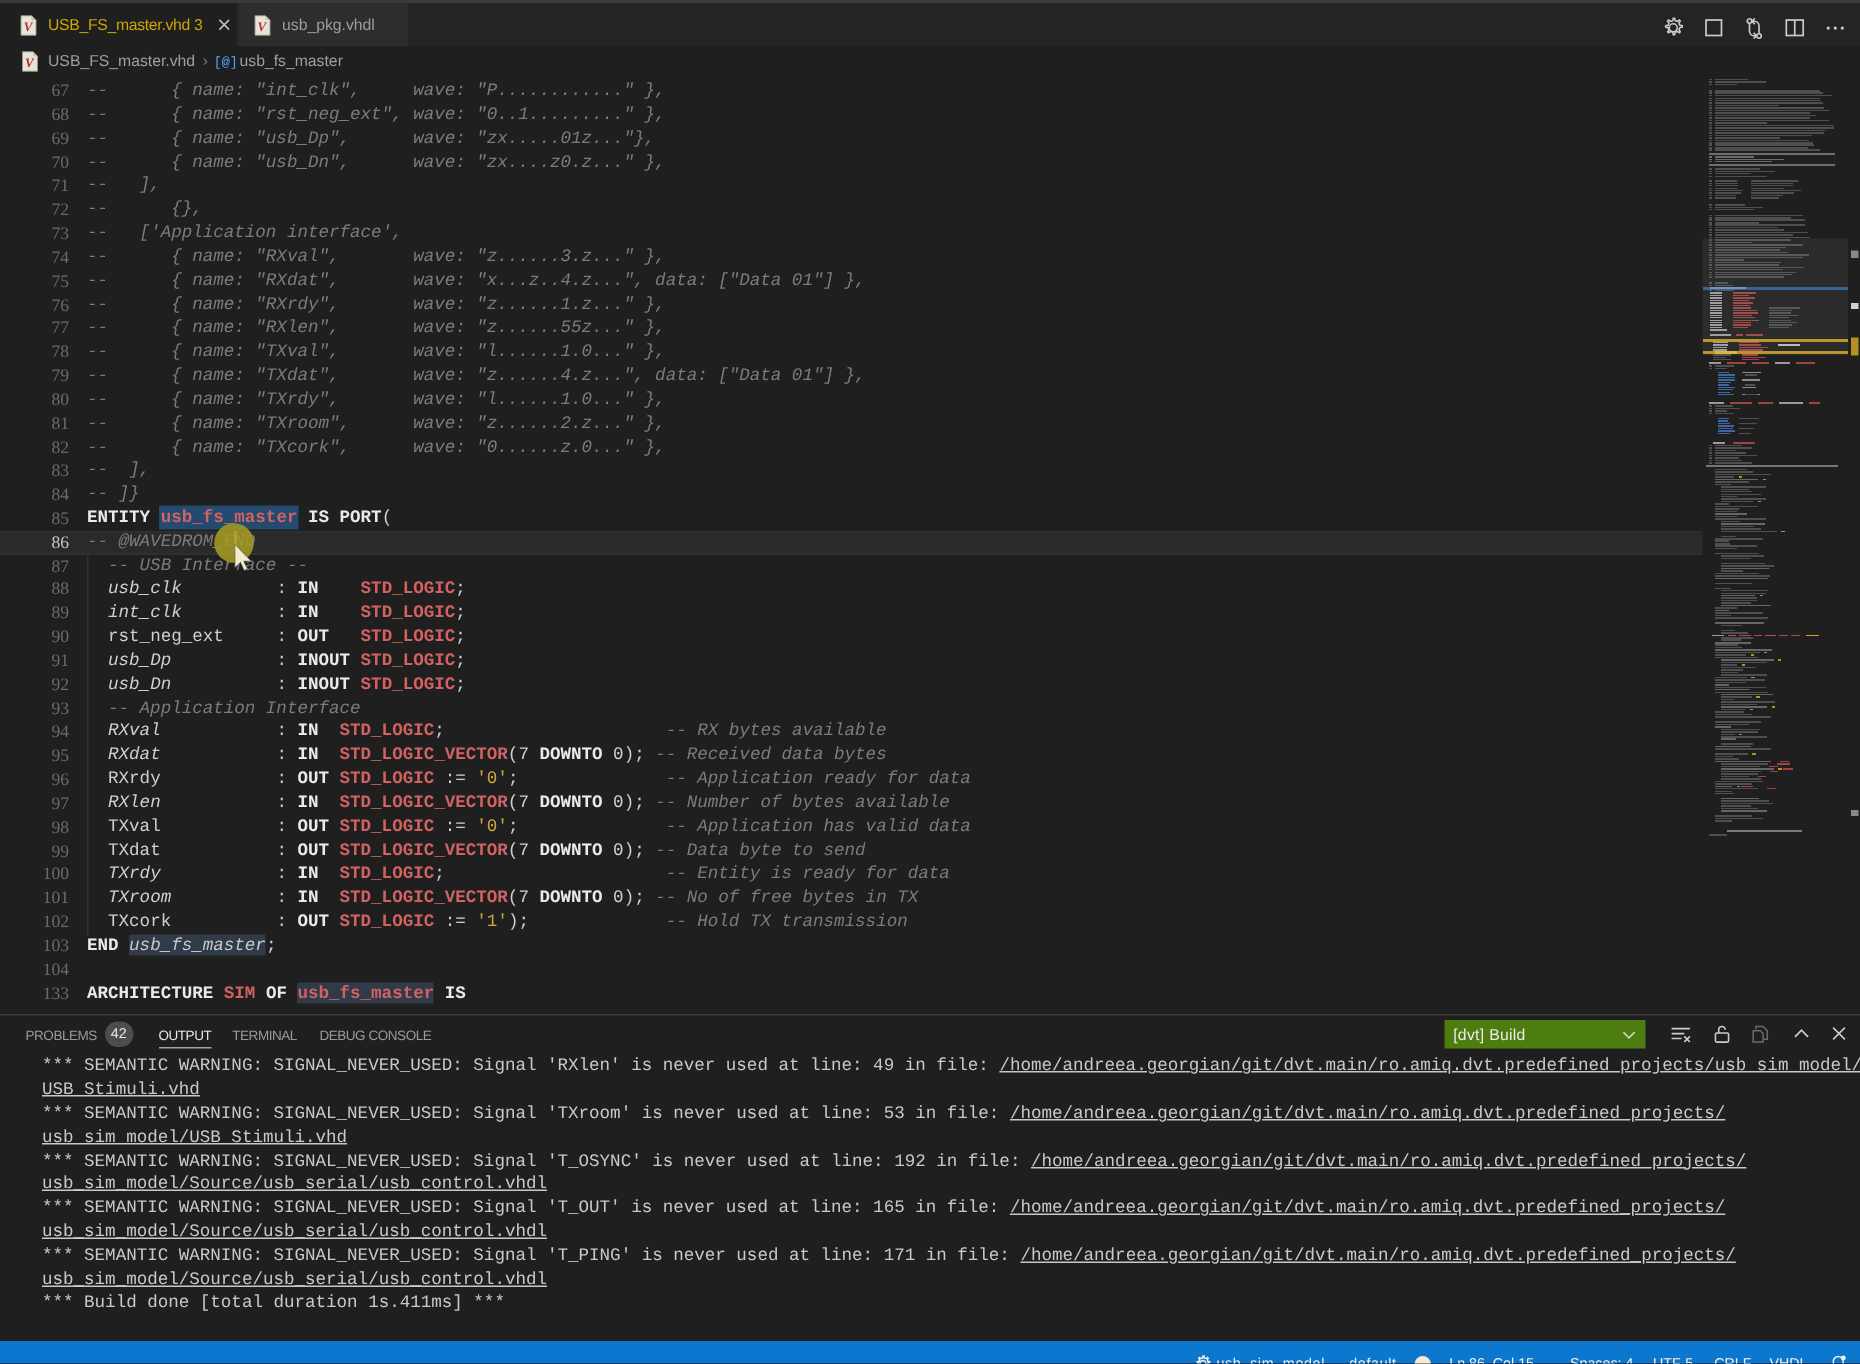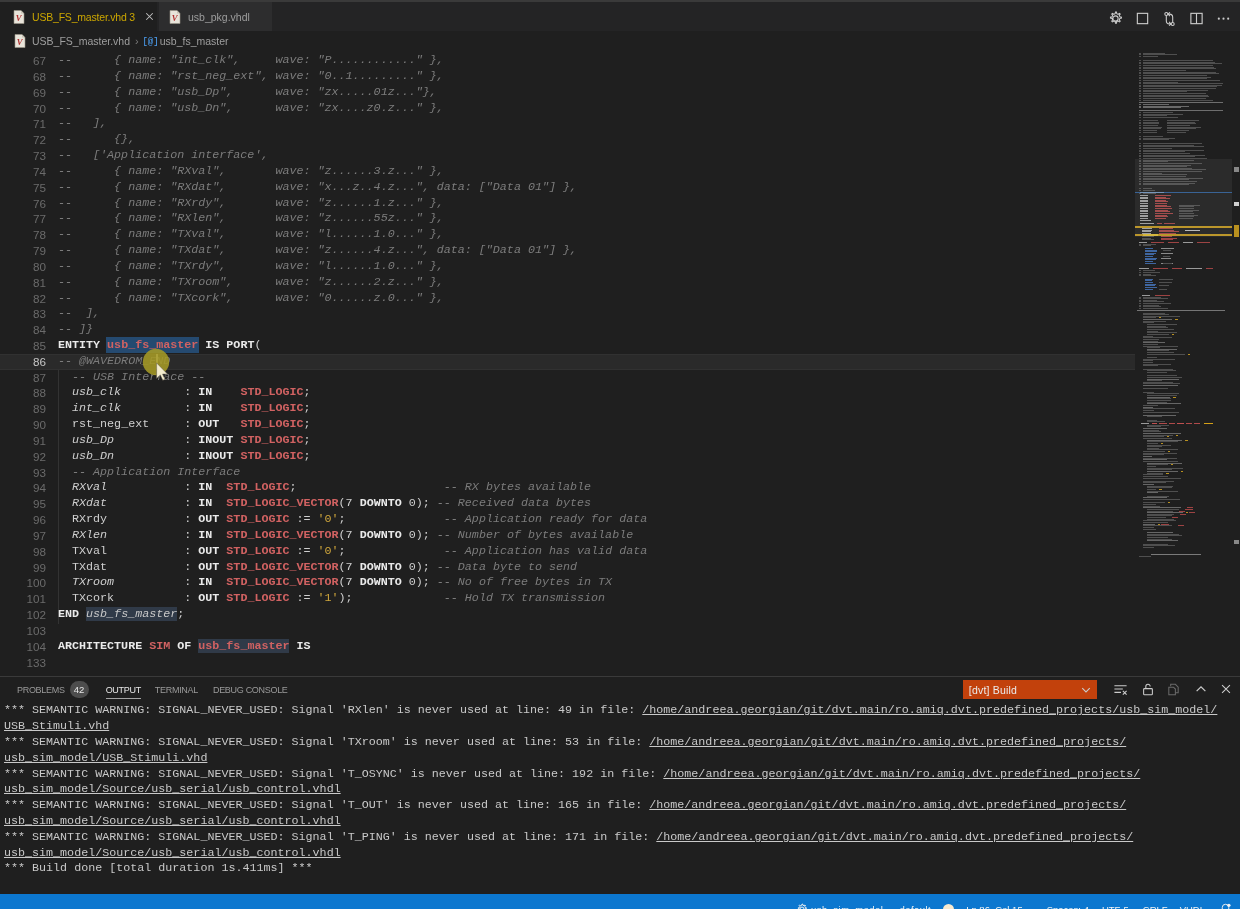--- a/index.html
+++ b/index.html
@@ -13,21 +13,21 @@
 .tab .tx{margin-left:8px;display:flex;align-items:center}
 #winicons{position:absolute;right:0;top:2px;height:29px;display:flex;align-items:center;gap:12px;padding-right:9px}
 #winicons>div{display:flex;align-items:center;justify-content:center;width:15px}
 #breadcrumb{position:absolute;left:0;top:31px;width:1240px;height:19px;background:#1f1f1f;display:flex;align-items:center;color:#9f9f9f;font-size:10.5px}
 #breadcrumb .bicon{margin-left:14px;margin-right:6px;display:flex}
 #breadcrumb .sep{color:#7a7a7a;margin:0 5px;font-size:11px}
 #breadcrumb .mico{margin-right:3px;display:flex}
 
 #editor{position:absolute;left:0;top:50px;width:1240px;height:626px;background:#1f1f1f;overflow:hidden}
 #curline{position:absolute;left:0;top:304.1px;width:1135px;height:15.9px;background:rgba(255,255,255,0.05);border-top:1px solid rgba(255,255,255,0.035);border-bottom:1px solid rgba(255,255,255,0.035)}
-#gutter{position:absolute;left:0;top:3.1px;width:46px;text-align:right;font-family:Liberation Sans, sans-serif;font-size:11.7px;color:#6b6b6b}
+#gutter{position:absolute;left:0;top:3.1px;width:46px;text-align:right;font-family:Liberation Serif, serif;font-size:11.7px;color:#6b6b6b}
 #gutter .gn{height:15.84px;line-height:15.84px}
 #gutter .cur{color:#c7c7c7}
 #code{position:absolute;left:58px;top:3.1px;font-family:"Liberation Mono",monospace;font-size:11.7px;color:#cfcfcf}
 #code .ln{height:15.84px;line-height:15.84px;white-space:pre}
 .c{color:#7c7c7c;font-style:italic}
 .k{color:#eaeaea;font-weight:bold}
 .t{color:#d16262;font-weight:bold}
 .p{color:#cfcfcf}
 .i{color:#cfcfcf;font-style:italic}
 .g{color:#cfa63c}
@@ -40,24 +40,24 @@
 #mmslider{position:absolute;left:1135px;top:109px;width:97px;height:78px;background:rgba(255,255,255,0.055)}
 #ruler{position:absolute;left:1232px;top:0;width:8px;height:626px}
 #clickcircle{position:absolute;z-index:7}#mousearrow{position:absolute;z-index:8}
 
 #panel{position:absolute;left:0;top:676px;width:1240px;height:178px;background:#1f1f1f;border-top:1px solid #3a3a3a}
 #ptabs{position:absolute;left:0;top:0;width:1240px;height:25px;display:flex;align-items:center;font-size:9px;color:#9a9a9a;letter-spacing:-0.3px}
 #ptabs .pt{margin-left:17px}#ptabs .pt.t2{margin-left:14px}#ptabs .pt.t3{margin-left:15px}
 #ptabs .active{color:#e7e7e7;border-bottom:1px solid #a3a3a3;padding-bottom:3px;margin-bottom:-4px}
 #badge{display:inline-block;background:#4d4d4d;color:#e8e8e8;border-radius:9px;min-width:19px;height:17px;line-height:17px;text-align:center;font-size:9.5px;margin-left:5px;letter-spacing:0}
 #pright{position:absolute;left:0;top:0;width:1240px;height:25px}
-#dropdown{position:absolute;left:962.8px;top:3px;width:134px;height:19px;background:#c2410c;color:#ebebeb;font-size:10.5px;display:flex;align-items:center;padding-left:6px;justify-content:space-between;padding-right:5px;letter-spacing:.2px}
+#dropdown{position:absolute;left:962.8px;top:3px;width:134px;height:19px;background:#4d7c0f;color:#ebebeb;font-size:10.5px;display:flex;align-items:center;padding-left:6px;justify-content:space-between;padding-right:5px;letter-spacing:.2px}
 .pic{position:absolute;top:5px;display:flex;align-items:center}
 #pic1{left:1113px}#pic2{left:1141px}#pic3{left:1166px}#pic4{left:1194px}#pic5{left:1219px}
-#output{position:absolute;left:4px;top:26.3px;font-family:"Liberation Mono",monospace;font-size:11.7px;color:#c9c9c9}
+#output{position:absolute;left:28px;top:26.3px;font-family:"Liberation Mono",monospace;font-size:11.7px;color:#c9c9c9}
 #output .orow{height:15.82px;line-height:15.82px;white-space:pre}
 #output .lnk{text-decoration:underline}
 
 #statusbar{position:absolute;left:0;top:894px;width:1240px;height:15px;background:#0c77cf;color:#f4f4f4;font-size:9.5px}
 #sbleft{position:absolute;left:1px;top:16px;height:15px;display:flex;align-items:center}
 #sbleft .tri{font-size:7px;margin:0 5px}
 #sbright{position:absolute;right:4px;top:0;height:30px;display:flex;align-items:center}
 #sbright .item{margin-right:0;display:flex;align-items:center}
 </style></head>
 <body>
@@ -200,20 +200,21 @@
         <div class="ln"><span class="p">  </span><span class="p">rst_neg_ext</span><span class="p">     </span><span class="p">:</span><span class="p"> </span><span class="k">OUT</span><span class="p">   </span><span class="t">STD_LOGIC</span><span class="p">;</span></div>
         <div class="ln"><span class="p">  </span><span class="i">usb_Dp</span><span class="p">          </span><span class="p">:</span><span class="p"> </span><span class="k">INOUT</span><span class="p"> </span><span class="t">STD_LOGIC</span><span class="p">;</span></div>
         <div class="ln"><span class="p">  </span><span class="i">usb_Dn</span><span class="p">          </span><span class="p">:</span><span class="p"> </span><span class="k">INOUT</span><span class="p"> </span><span class="t">STD_LOGIC</span><span class="p">;</span></div>
         <div class="ln"><span class="c">  -- Application Interface</span></div>
         <div class="ln"><span class="p">  </span><span class="i">RXval</span><span class="p">           </span><span class="p">:</span><span class="p"> </span><span class="k">IN</span><span class="p">  </span><span class="t">STD_LOGIC</span><span class="p">;</span><span class="p">                     </span><span class="c">-- RX bytes available</span></div>
         <div class="ln"><span class="p">  </span><span class="i">RXdat</span><span class="p">           </span><span class="p">:</span><span class="p"> </span><span class="k">IN</span><span class="p">  </span><span class="t">STD_LOGIC_VECTOR</span><span class="p">(</span><span class="p">7</span><span class="p"> </span><span class="k">DOWNTO</span><span class="p"> </span><span class="p">0</span><span class="p">);</span><span class="p"> </span><span class="c">-- Received data bytes</span></div>
         <div class="ln"><span class="p">  </span><span class="p">RXrdy</span><span class="p">           </span><span class="p">:</span><span class="p"> </span><span class="k">OUT</span><span class="p"> </span><span class="t">STD_LOGIC</span><span class="p"> </span><span class="p">:=</span><span class="p"> </span><span class="g">'0'</span><span class="p">;</span><span class="p">              </span><span class="c">-- Application ready for data</span></div>
         <div class="ln"><span class="p">  </span><span class="i">RXlen</span><span class="p">           </span><span class="p">:</span><span class="p"> </span><span class="k">IN</span><span class="p">  </span><span class="t">STD_LOGIC_VECTOR</span><span class="p">(</span><span class="p">7</span><span class="p"> </span><span class="k">DOWNTO</span><span class="p"> </span><span class="p">0</span><span class="p">);</span><span class="p"> </span><span class="c">-- Number of bytes available</span></div>
         <div class="ln"><span class="p">  </span><span class="p">TXval</span><span class="p">           </span><span class="p">:</span><span class="p"> </span><span class="k">OUT</span><span class="p"> </span><span class="t">STD_LOGIC</span><span class="p"> </span><span class="p">:=</span><span class="p"> </span><span class="g">'0'</span><span class="p">;</span><span class="p">              </span><span class="c">-- Application has valid data</span></div>
         <div class="ln"><span class="p">  </span><span class="p">TXdat</span><span class="p">           </span><span class="p">:</span><span class="p"> </span><span class="k">OUT</span><span class="p"> </span><span class="t">STD_LOGIC_VECTOR</span><span class="p">(</span><span class="p">7</span><span class="p"> </span><span class="k">DOWNTO</span><span class="p"> </span><span class="p">0</span><span class="p">);</span><span class="p"> </span><span class="c">-- Data byte to send</span></div>
+        <div class="ln"><span class="p">  </span><span class="i">TXrdy</span><span class="p">           </span><span class="p">:</span><span class="p"> </span><span class="k">IN</span><span class="p">  </span><span class="t">STD_LOGIC</span><span class="p">;</span><span class="p">                     </span><span class="c">-- Entity is ready for data</span></div>
         <div class="ln"><span class="p">  </span><span class="i">TXroom</span><span class="p">          </span><span class="p">:</span><span class="p"> </span><span class="k">IN</span><span class="p">  </span><span class="t">STD_LOGIC_VECTOR</span><span class="p">(</span><span class="p">7</span><span class="p"> </span><span class="k">DOWNTO</span><span class="p"> </span><span class="p">0</span><span class="p">);</span><span class="p"> </span><span class="c">-- No of free bytes in TX</span></div>
         <div class="ln"><span class="p">  </span><span class="p">TXcork</span><span class="p">          </span><span class="p">:</span><span class="p"> </span><span class="k">OUT</span><span class="p"> </span><span class="t">STD_LOGIC</span><span class="p"> </span><span class="p">:=</span><span class="p"> </span><span class="g">'1'</span><span class="p">);</span><span class="p">             </span><span class="c">-- Hold TX transmission</span></div>
         <div class="ln"><span class="k">END</span><span class="p"> </span><span class="wh-i">usb_fs_master</span><span class="p">;</span></div>
         <div class="ln"></div>
         <div class="ln"><span class="k">ARCHITECTURE</span><span class="p"> </span><span class="t">SIM</span><span class="p"> </span><span class="k">OF</span><span class="p"> </span><span class="wh-t">usb_fs_master</span><span class="p"> </span><span class="k">IS</span></div>
       </div>
     <div id="minimapwrap"><svg id="minimap" width="97" height="510" viewBox="0 0 97 510" shape-rendering="crispEdges">
           <rect x="4.0" y="2.5" width="2.0" height="1.0" fill="#4f4f4f"></rect>
           <rect x="8.0" y="2.5" width="22.0" height="1.0" fill="#4f4f4f"></rect>
           <rect x="4.0" y="4.1" width="2.0" height="1.0" fill="#4f4f4f"></rect>

